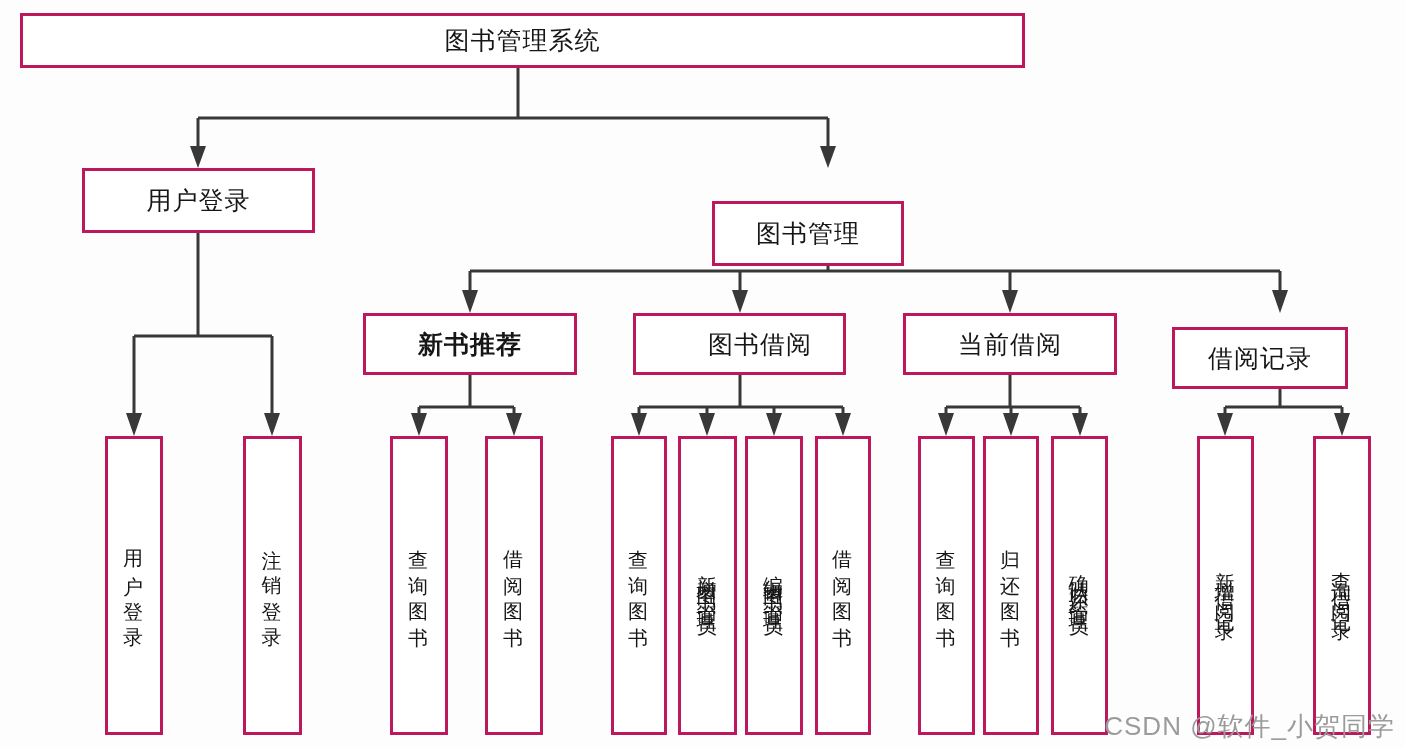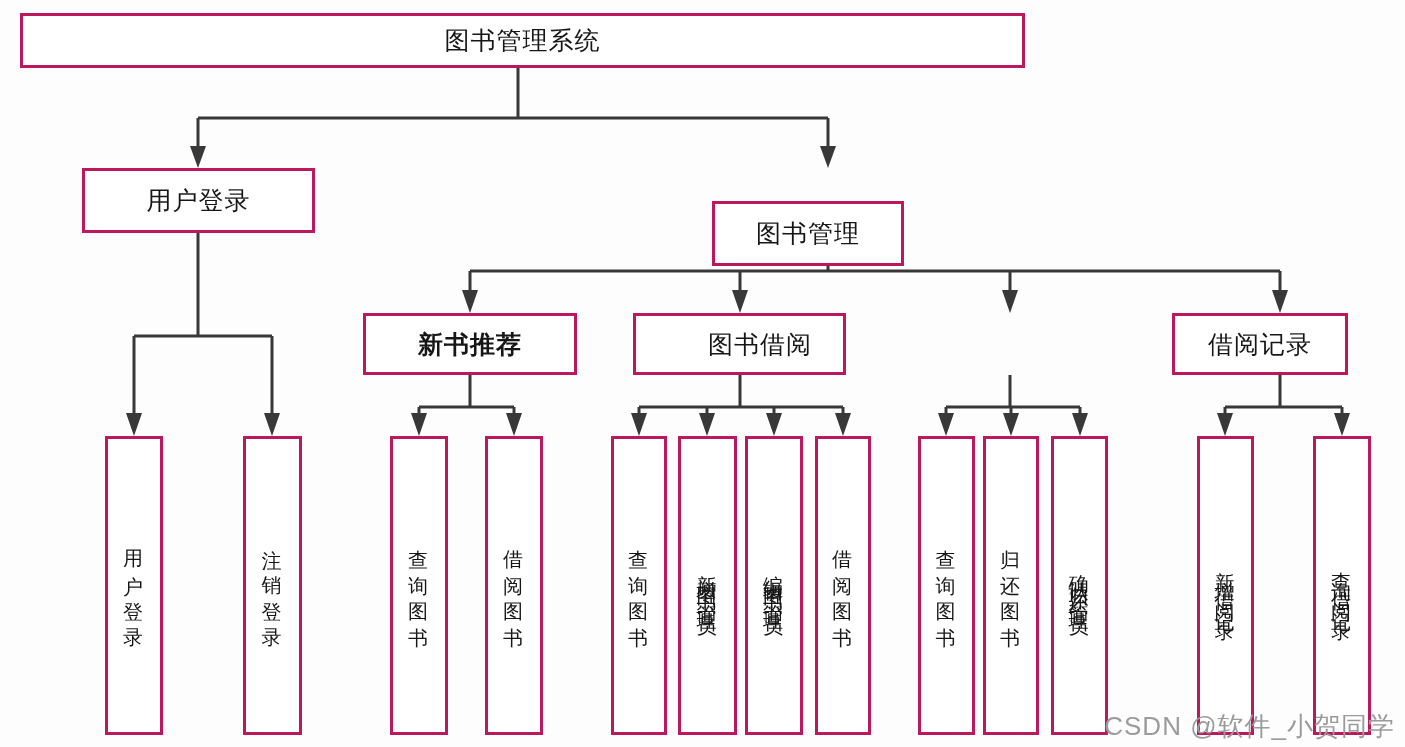--- a/index.html
+++ b/index.html
@@ -32,21 +32,21 @@
   .ls4{letter-spacing:26px;}
   .ls6{letter-spacing:10px;}
   .ls9{letter-spacing:6px;}
   
   .n-root{left:20px;top:13px;width:1005px;height:55px;}
   .n-user-login{left:82px;top:168px;width:233px;height:65px;}
   .n-book-mgmt{left:712px;top:168px;width:192px;height:65px;margin-top:33px;}
   .n-new-books{left:363px;top:313px;width:214px;height:62px;font-weight:bold;}
   .n-book-borrow{left:633px;top:313px;width:213px;height:62px;padding-left:41px;}
   .n-current{left:903px;top:313px;width:214px;height:62px;}
-  .n-records{left:1172px;top:313px;width:176px;height:62px;}
+  .n-records{left:1172px;top:327px;width:176px;height:62px;}
   .leaf{top:436px;height:299px;}
   .l-login{left:105px;width:58px;}
   .l-logout{left:243px;width:59px;}
   .l-nb-query{left:390px;width:58px;}
   .l-nb-borrow{left:485px;width:58px;}
   .l-bb-query{left:611px;width:56px;}
   .l-bb-add{left:678px;width:59px;}
   .l-bb-edit{left:745px;width:58px;}
   .l-bb-borrow{left:815px;width:56px;}
   .l-cb-query{left:918px;width:57px;}
@@ -111,20 +111,21 @@
     </g>
   </svg>
 
   <div class="box n-root">图书管理系统</div>
 
   <div class="box n-user-login">用户登录</div>
   <div class="box n-book-mgmt">图书管理</div>
 
   <div class="box n-new-books">新书推荐</div>
   <div class="box n-book-borrow">图书借阅</div>
+  <div class="box n-current">当前借阅</div>
   <div class="box n-records">借阅记录</div>
 
   <div class="box vbox leaf ls4 l-login">用户登录</div>
   <div class="box vbox leaf ls4 l-logout">注销登录</div>
 
   <div class="box vbox leaf ls4 l-nb-query">查询图书</div>
   <div class="box vbox leaf ls4 l-nb-borrow">借阅图书</div>
 
   <div class="box vbox leaf ls4 l-bb-query">查询图书</div>
   <div class="box vbox leaf ls9 l-bb-add">新增图书（管理员）</div>

